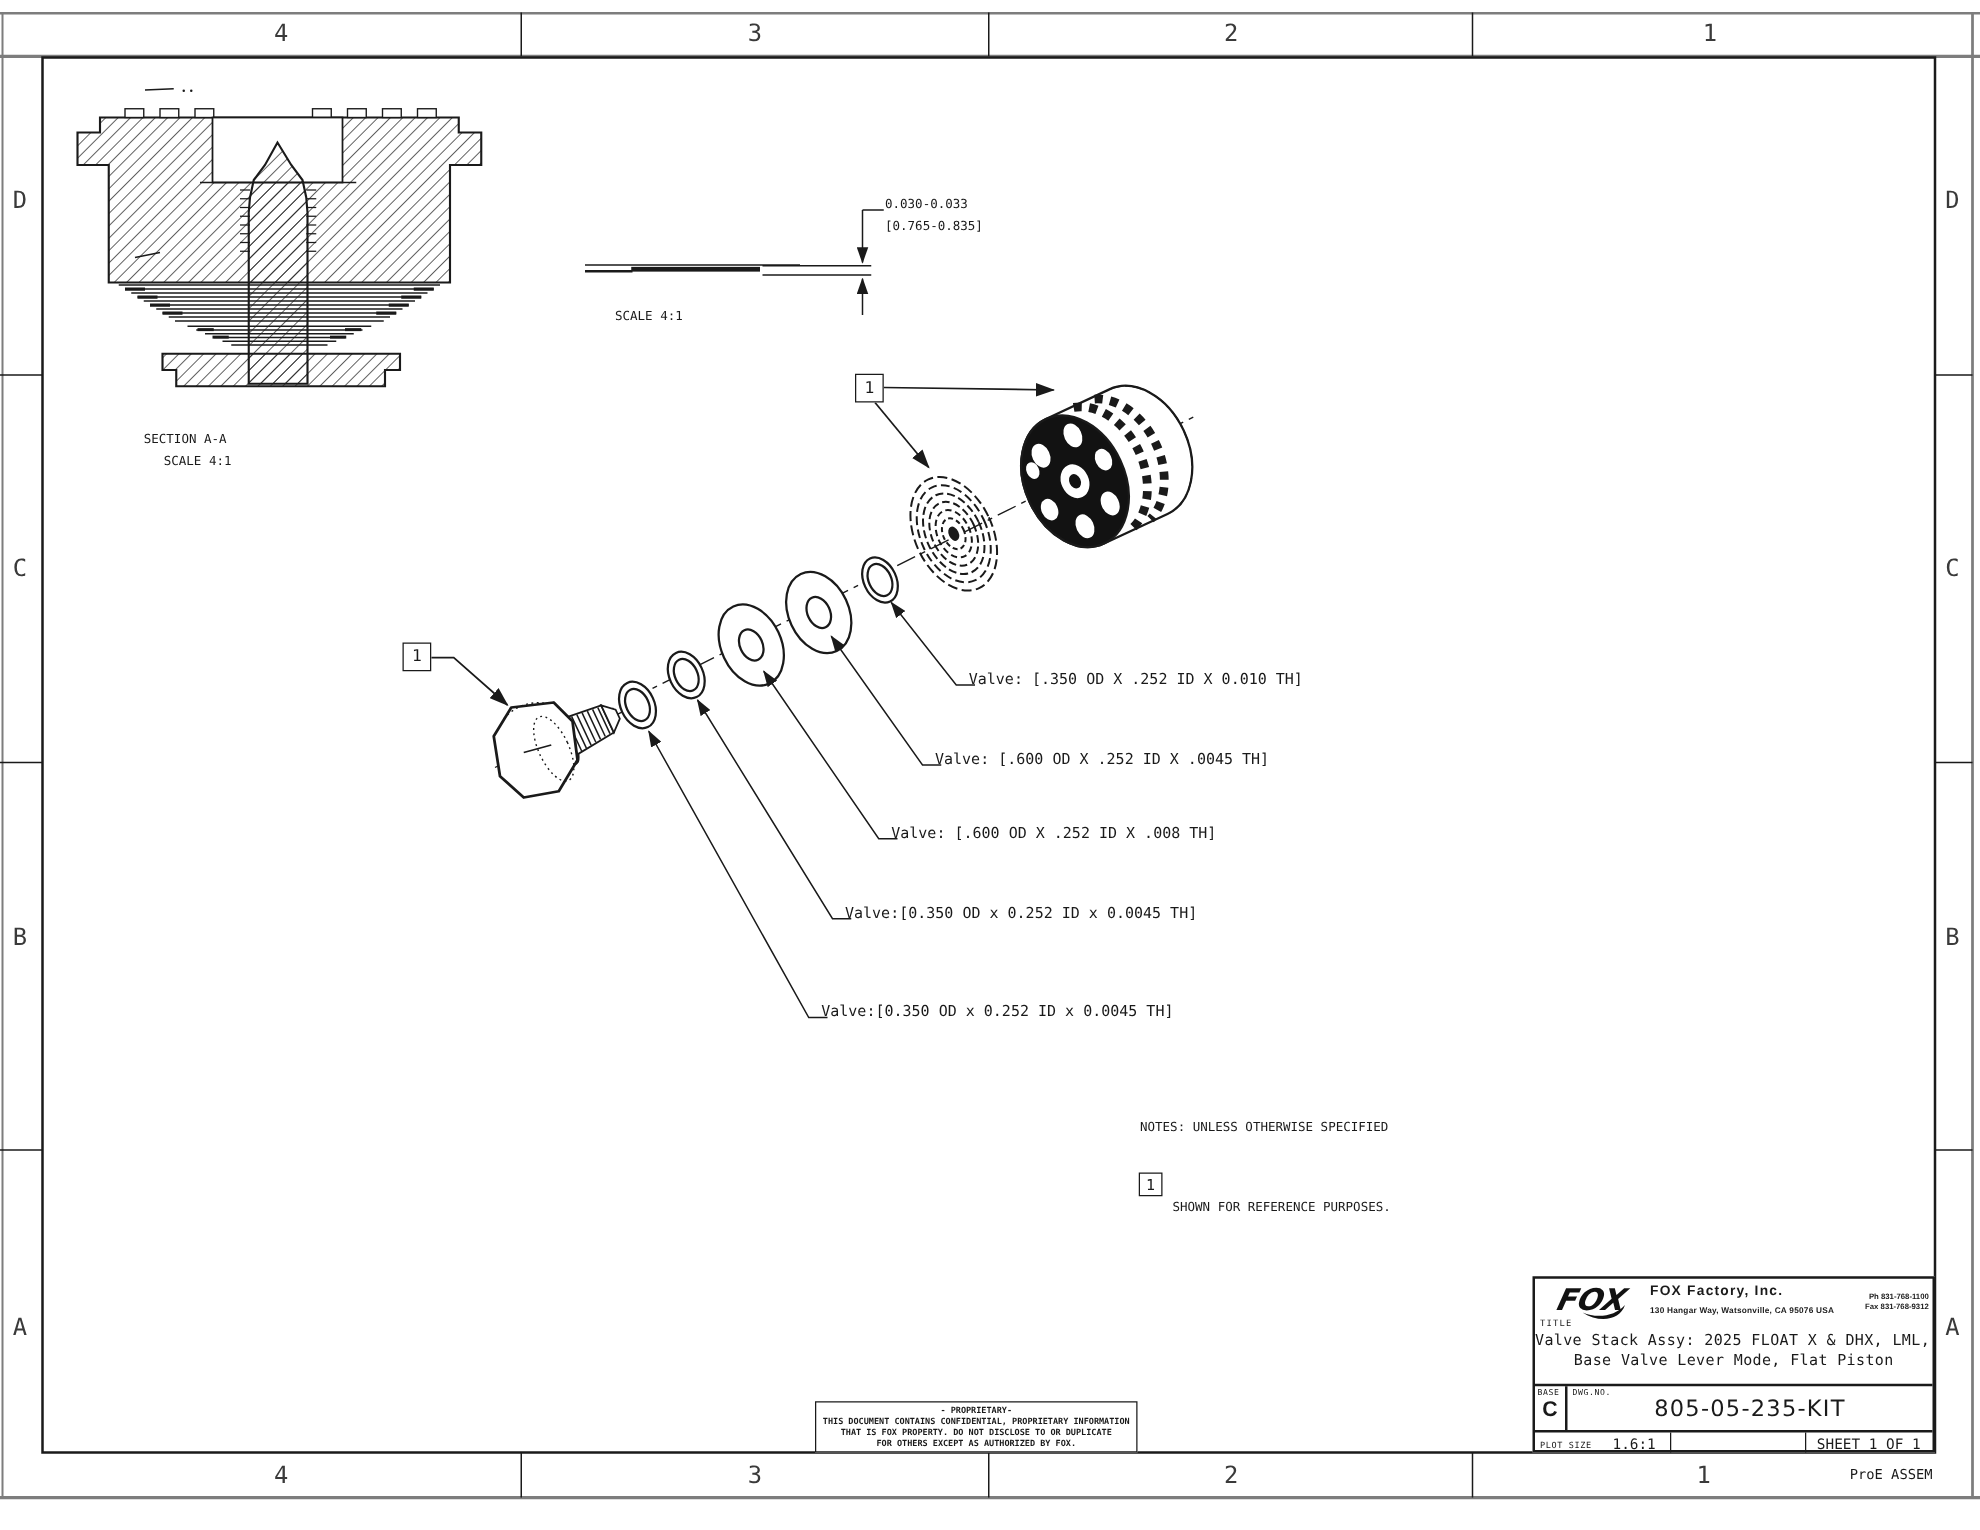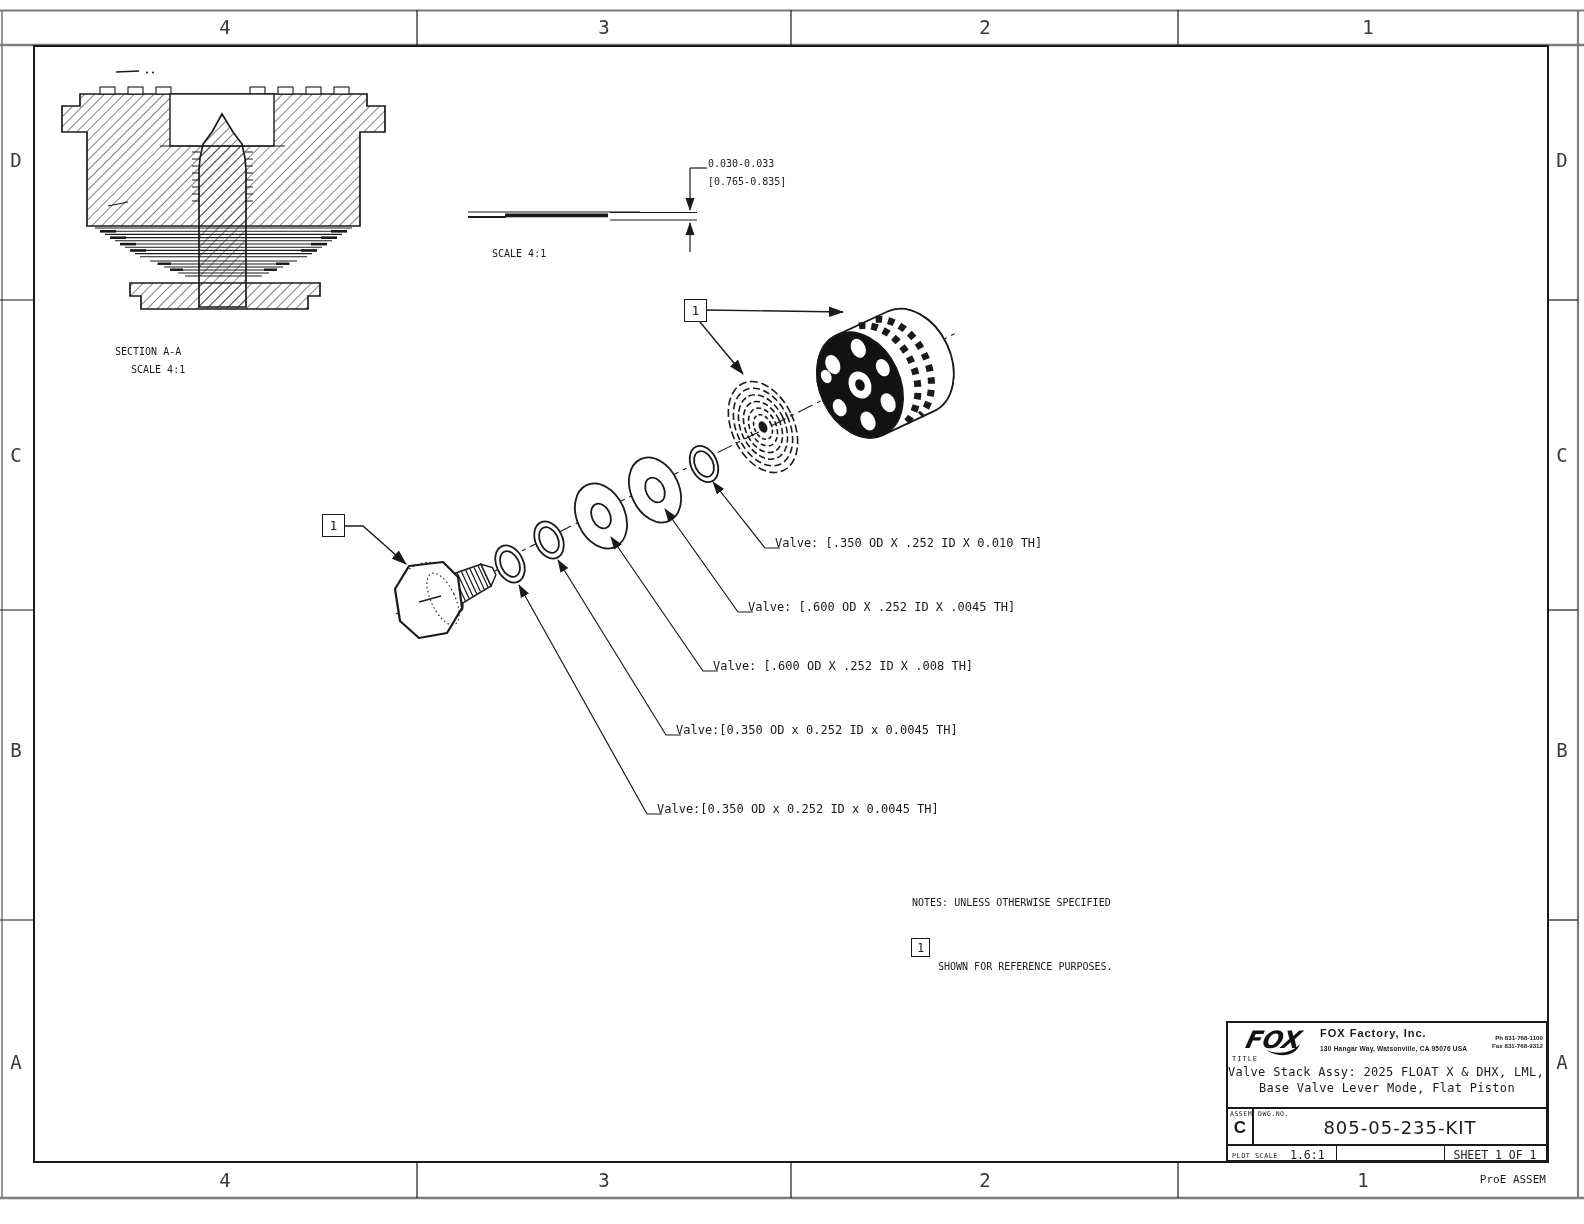--- a/index.html
+++ b/index.html
@@ -315,20 +315,26 @@
   <div class="t cad f12" style="left:775px;top:537px">Valve: [.350 OD X .252 ID X 0.010 TH]</div>
   <div class="t cad f12" style="left:748px;top:601px">Valve: [.600 OD X .252 ID X .0045 TH]</div>
   <div class="t cad f12" style="left:713px;top:660px">Valve: [.600 OD X .252 ID X .008 TH]</div>
   <div class="t cad f12" style="left:676px;top:724px">Valve:[0.350 OD x 0.252 ID x 0.0045 TH]</div>
   <div class="t cad f12" style="left:657px;top:803px">Valve:[0.350 OD x 0.252 ID x 0.0045 TH]</div>
 
   <div class="t cad f145" style="left:912px;top:895px">NOTES: UNLESS OTHERWISE SPECIFIED</div>
   <div class="flag" style="left:911px;top:938px;width:19px;height:19px;font-size:12px">1</div>
   <div class="t cad f145" style="left:938px;top:959px">SHOWN FOR REFERENCE PURPOSES.</div>
 
+  <div class="prop-box">
+    <div>- PROPRIETARY-</div>
+    <div>THIS DOCUMENT CONTAINS CONFIDENTIAL, PROPRIETARY INFORMATION</div>
+    <div>THAT IS FOX PROPERTY.  DO NOT DISCLOSE TO OR DUPLICATE</div>
+    <div>FOR OTHERS EXCEPT AS AUTHORIZED BY FOX.</div>
+  </div>
 
   <div class="titleblock">
     <div class="tb-header">
       <svg class="foxlogo" width="86" height="34" viewBox="0 0 86 34">
         <g transform="skewX(-14)">
           <text x="14" y="22" font-family="DejaVu Sans, sans-serif" font-weight="900" font-style="italic" font-size="24" fill="#121212">FOX</text>
         </g>
         <path d="M30,24 C44,33 60,30 64,18 C56,27 42,29 30,24 Z" fill="#121212"></path>
       </svg>
       <div class="tb-company">FOX Factory, Inc.</div>
@@ -336,28 +342,28 @@
       <div class="tb-phones">
         <div>Ph 831-768-1100</div>
         <div>Fax 831-768-9312</div>
       </div>
       <div class="tb-title-label cad">TITLE</div>
       <div class="tb-title1 cad">Valve Stack Assy: 2025 FLOAT X &amp; DHX, LML,</div>
       <div class="tb-title2 cad">Base Valve Lever Mode, Flat Piston</div>
     </div>
     <div class="tb-dwgrow">
       <div class="tb-sizecell">
-        <div class="tb-size-label cad">ASSEM</div>
+        <div class="tb-size-label cad">BASE</div>
         <div class="tb-size-value">C</div>
       </div>
       <div class="tb-dwg-label cad">DWG.NO.</div>
       <div class="tb-dwg-number">805-05-235-KIT</div>
     </div>
     <div class="tb-botrow">
-      <div class="tb-plot-label cad">PLOT SCALE</div>
+      <div class="tb-plot-label cad">PLOT SIZE</div>
       <div class="tb-plot-value cad">1.6:1</div>
       <div class="tb-div1"></div>
       <div class="tb-div2"></div>
       <div class="tb-sheet cad">SHEET 1 OF 1</div>
     </div>
   </div>
 
 </div>
 
 </body></html>

